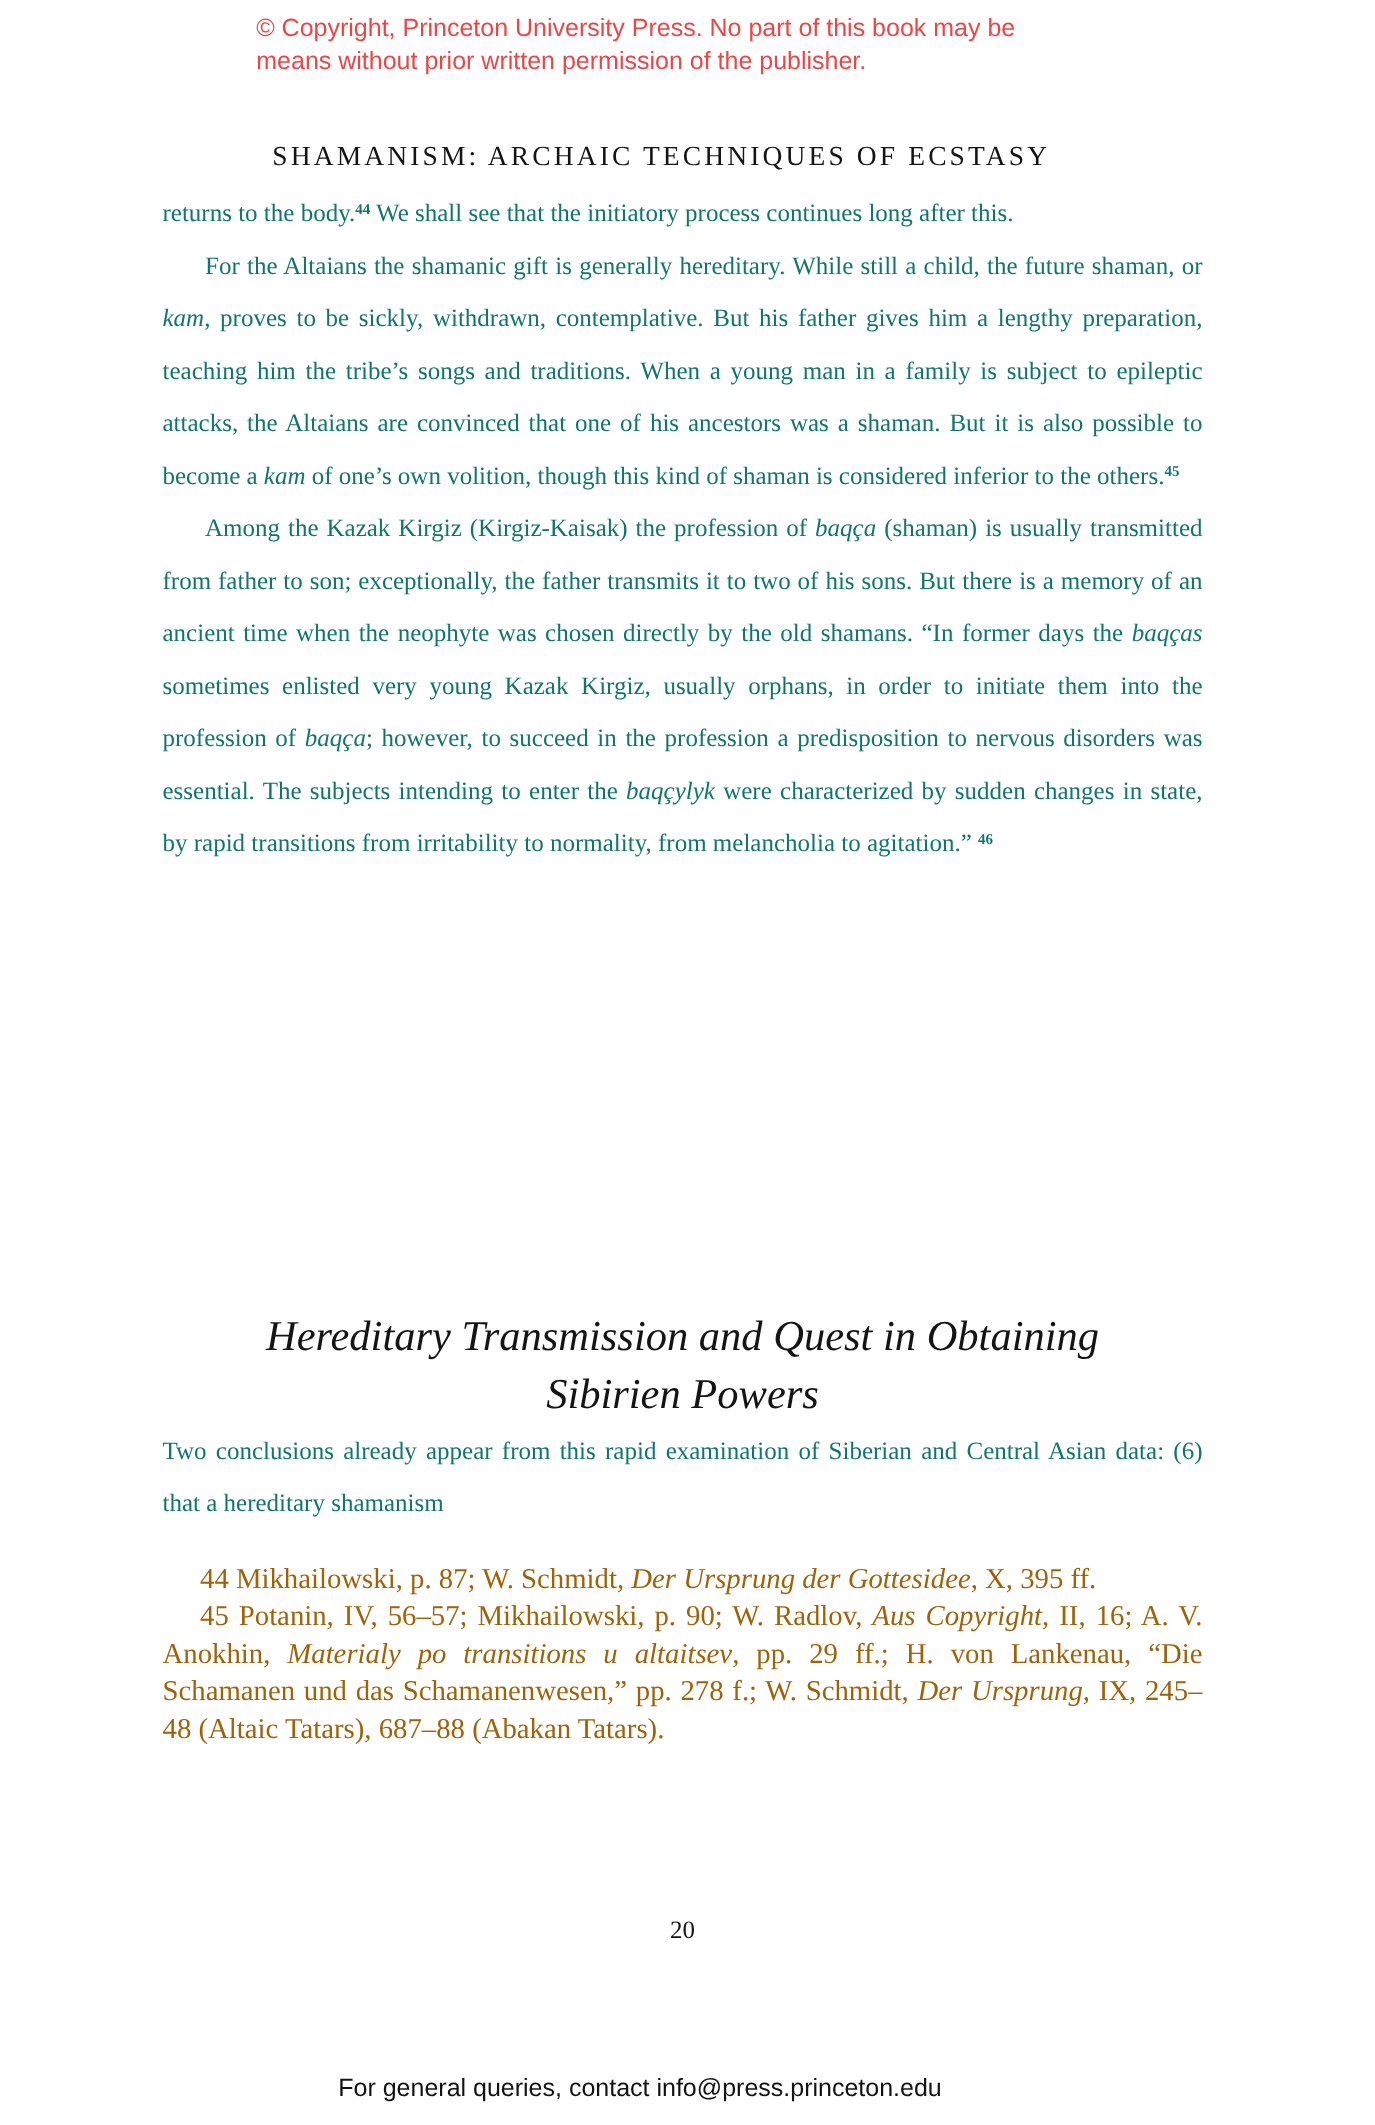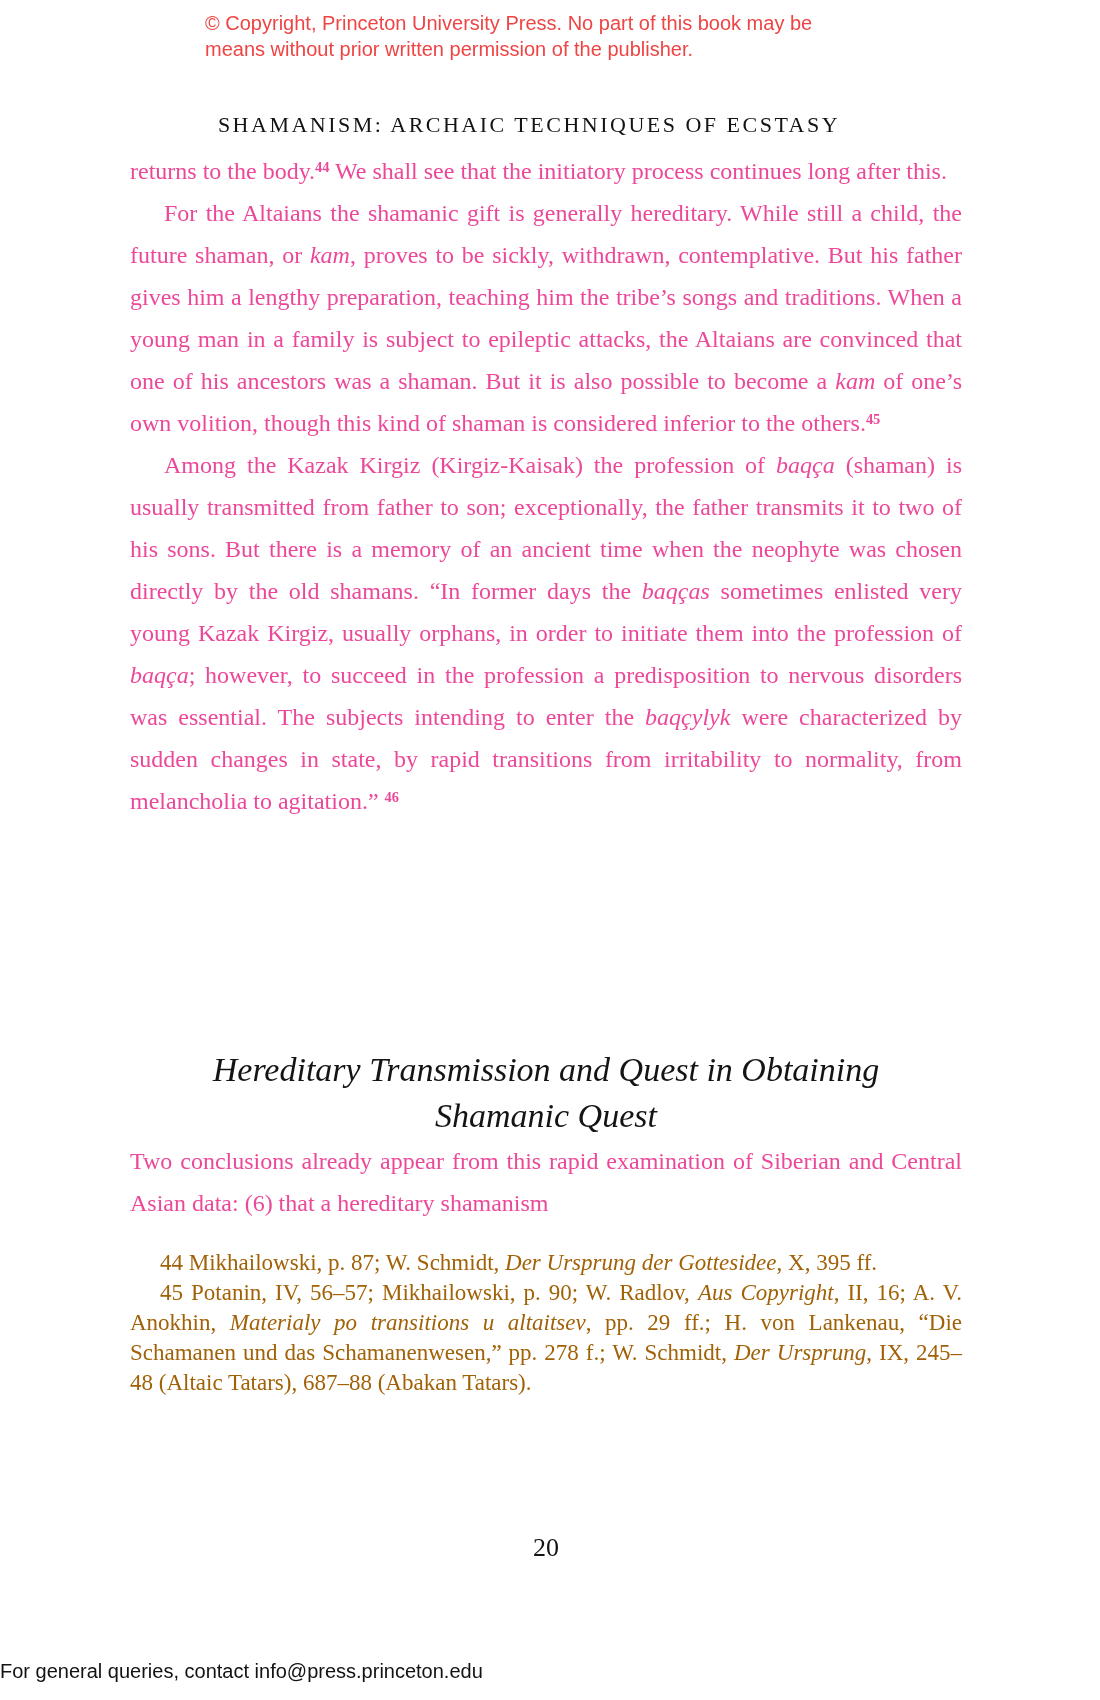--- a/index.html
+++ b/index.html
@@ -33,24 +33,24 @@
     color: #141414;
   }
   .body-text {
     position: absolute;
     left: 130px;
     top: 150px;
     width: 832px;
   }
   .para {
     margin: 0;
-    font-size: 24px;
+    font-size: 20px;
     line-height: 42px;
     text-align: justify;
-    color: #ec4899;
+    color: #0f766e;
   }
   .para.indent { text-indent: 34px; }
   sup {
     font-size: 0.6em;
     font-weight: 700;
     line-height: 0;
     position: relative;
     top: -0.5em;
     vertical-align: baseline;
   }
@@ -84,28 +84,29 @@
     text-align: justify;
     color: #a16207;
   }
   .footnote.indent { text-indent: 30px; }
   .page-number {
     position: absolute;
     left: 130px;
     top: 1533px;
     width: 832px;
     text-align: center;
-    font-size: 26px;
+    font-size: 20px;
     color: #141414;
   }
   .footer {
     position: absolute;
     left: 0;
     top: 1660px;
     width: 1024px;
+    text-align: center;
     font-family: "Liberation Sans", sans-serif;
     font-size: 20px;
     color: #121212;
   }
 </style>
 </head>
 <body>
 
 <div class="page">
 
@@ -117,21 +118,21 @@
   <div class="running-head">SHAMANISM: ARCHAIC TECHNIQUES OF ECSTASY</div>
 
   <div class="body-text">
     <p class="para">returns to the body.<sup>44</sup> We shall see that the initiatory process continues long after this.</p>
     <p class="para indent">For the Altaians the shamanic gift is generally hereditary. While still a child, the future shaman, or <i>kam</i>, proves to be sickly, withdrawn, contemplative. But his father gives him a lengthy preparation, teaching him the tribe’s songs and traditions. When a young man in a family is subject to epileptic attacks, the Altaians are convinced that one of his ancestors was a shaman. But it is also possible to become a <i>kam</i> of one’s own volition, though this kind of shaman is considered inferior to the others.<sup>45</sup></p>
     <p class="para indent">Among the Kazak Kirgiz (Kirgiz-Kaisak) the profession of <i>baqça</i> (shaman) is usually transmitted from father to son; exceptionally, the father transmits it to two of his sons. But there is a memory of an ancient time when the neophyte was chosen directly by the old shamans. “In former days the <i>baqças</i> sometimes enlisted very young Kazak Kirgiz, usually orphans, in order to initiate them into the profession of <i>baqça</i>; however, to succeed in the profession a predisposition to nervous disorders was essential. The subjects intending to enter the <i>baqçylyk</i> were characterized by sudden changes in state, by rapid transitions from irritability to normality, from melancholia to agitation.” <sup>46</sup></p>
   </div>
 
   <div class="section-heading">
     <div>Hereditary Transmission and Quest in Obtaining</div>
-    <div>Shamanic Quest</div>
+    <div>Sibirien Powers</div>
   </div>
 
   <div class="post-heading">
     <p class="para">Two conclusions already appear from this rapid examination of Siberian and Central Asian data: (6) that a hereditary shamanism</p>
   </div>
 
   <div class="footnotes">
     <p class="footnote indent">44 Mikhailowski, p. 87; W. Schmidt, <i>Der Ursprung der Gottesidee</i>, X, 395 ff.</p>
     <p class="footnote indent">45 Potanin, IV, 56–57; Mikhailowski, p. 90; W. Radlov, <i>Aus Copyright</i>, II, 16; A. V. Anokhin, <i>Materialy po transitions u altaitsev</i>, pp. 29 ff.; H. von Lankenau, “Die Schamanen und das Schamanenwesen,” pp. 278 f.; W. Schmidt, <i>Der Ursprung</i>, IX, 245–48 (Altaic Tatars), 687–88 (Abakan Tatars).</p>
   </div>

